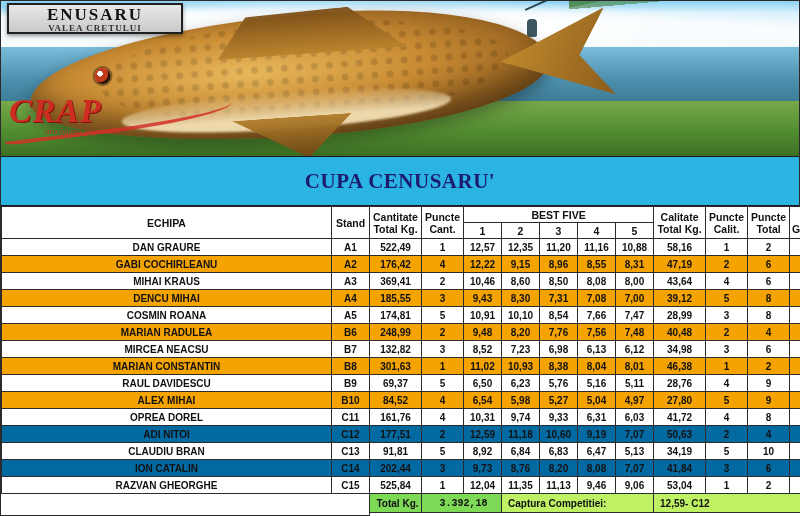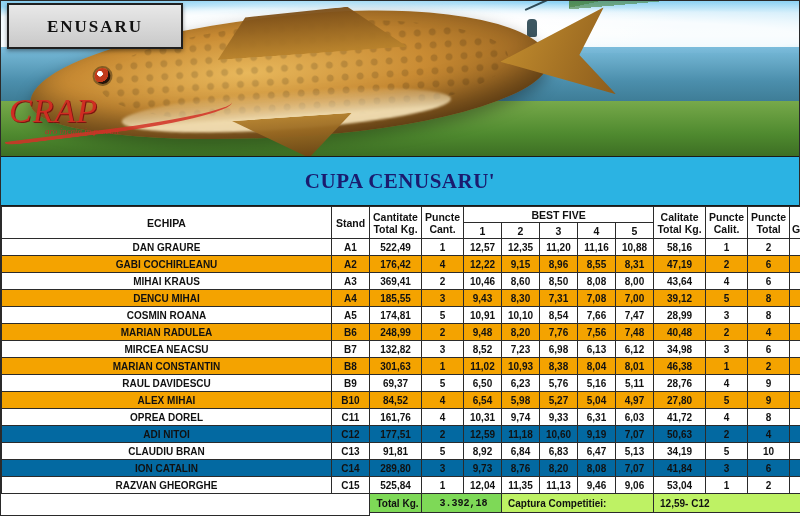--- a/index.html
+++ b/index.html
@@ -105,46 +105,46 @@
     border-radius:2px;
   }
   .angler .body {
     position:absolute; left:2px; top:14px; width:10px; height:18px;
     background:#1c3a46; border-radius:4px 4px 2px 2px;
   }
 
   
   .logo-top {
     position:absolute; left:6px; top:2px;
-    width:176px; height:46px;
+    width:176px; height:31px;
     background: linear-gradient(180deg,#e8e8e8,#c9c9c9);
     border:2px solid #1f1f1f;
     color:#1b1b1b;
     text-align:center;
-    padding-top:13px;
+    padding-top:1px;
     box-shadow: 0 2px 4px rgba(0,0,0,.4);
   }
   .logo-top .l1 {
     font-family:"Liberation Serif", serif;
     font-weight:bold; font-size:17px; letter-spacing:2px; line-height:17px;
     color:#111;
   }
   .logo-top .l2 {
     font-family:"Liberation Serif", serif;
     font-weight:bold; font-size:9px; letter-spacing:1px; line-height:11px;
     color:#333;
   }
   .logo-bottom {
     position:absolute; left:8px; bottom:4px;
     width:220px; height:56px;
     pointer-events:none;
   }
   .logo-bottom .crap {
     font-family:"Liberation Serif", serif;
-    font-weight:normal; font-style:italic;
+    font-weight:bold; font-style:italic;
     font-size:34px; line-height:30px;
     color:#cf2d22;
     text-shadow: 1px 1px 0 #7a1410;
     letter-spacing:1px;
   }
   .logo-bottom .mania {
     font-family:"Liberation Serif", serif;
     font-weight:bold; font-style:italic;
     font-size:30px; line-height:28px;
     color:#cf2d22;
@@ -248,20 +248,21 @@
       <div class="carp-scales"></div>
       <div class="carp-belly"></div>
       <div class="carp-fin-top"></div>
       <div class="carp-fin-bot"></div>
       <div class="carp-tail"></div>
       <div class="carp-eye"></div>
     </div>
 
     <div class="logo-top">
       <div class="l1">ENUSARU</div>
+      <div class="l2">VALEA CRETULUI</div>
     </div>
 
     <div class="logo-bottom">
       <div class="swoosh"></div>
       <div class="crap">CRAP</div>
       <div class="tag">aro incata in pescuit</div>
     </div>
   </div>
 
   <div id="title-bar">
@@ -514,21 +515,21 @@
           <td>6,47</td>
           <td>5,13</td>
           <td>34,19</td>
           <td>5</td>
           <td>10</td>
           <td>15</td>
         </tr>
         <tr class="r-green">
           <td>ION CATALIN</td>
           <td>C14</td>
-          <td>289,80</td>
+          <td>202,44</td>
           <td>3</td>
           <td>9,73</td>
           <td>8,76</td>
           <td>8,20</td>
           <td>8,08</td>
           <td>7,07</td>
           <td>41,84</td>
           <td>3</td>
           <td>6</td>
           <td>8</td>

